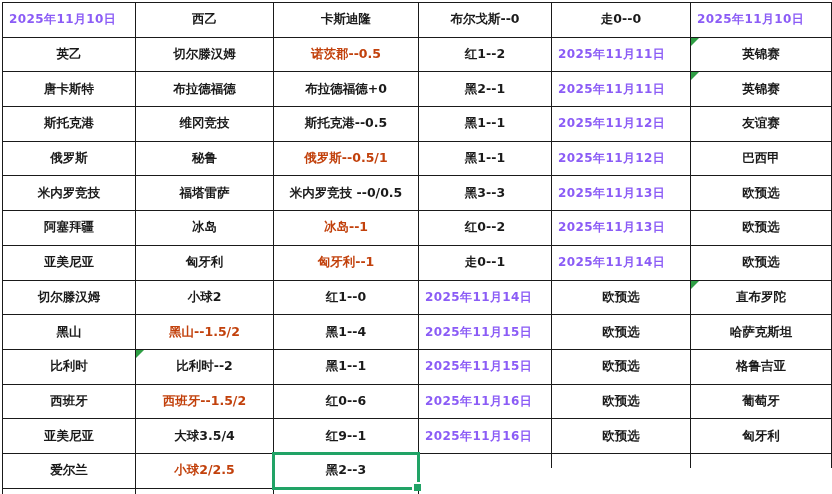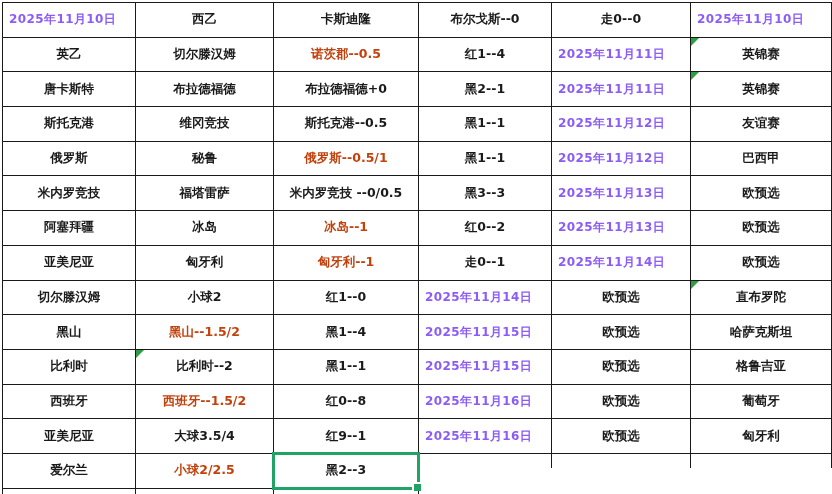--- a/index.html
+++ b/index.html
@@ -50,21 +50,21 @@
 <div class="sheet">
     <div class="cell date">2025年11月10日</div>
     <div class="cell league">西乙</div>
     <div class="cell home">卡斯迪隆</div>
     <div class="cell handicap">布尔戈斯--0</div>
     <div class="cell result">走0--0</div>
     <div class="cell date">2025年11月10日</div>
     <div class="cell league">英乙</div>
     <div class="cell home">切尔滕汉姆</div>
     <div class="cell handicap muted">诺茨郡--0.5</div>
-    <div class="cell result">红1--4</div>
+    <div class="cell result">红1--2</div>
     <div class="cell date">2025年11月11日</div>
     <div class="cell league">英锦赛<span class="tri"></span></div>
     <div class="cell home">唐卡斯特</div>
     <div class="cell away">布拉德福德</div>
     <div class="cell handicap">布拉德福德+0</div>
     <div class="cell result">黑2--1</div>
     <div class="cell date">2025年11月11日</div>
     <div class="cell league">英锦赛<span class="tri"></span></div>
     <div class="cell home">斯托克港</div>
     <div class="cell away">维冈竞技</div>
@@ -109,21 +109,21 @@
     <div class="cell league">欧预选</div>
     <div class="cell home">哈萨克斯坦</div>
     <div class="cell away">比利时</div>
     <div class="cell handicap">比利时--2<span class="tri"></span></div>
     <div class="cell result">黑1--1</div>
     <div class="cell date">2025年11月15日</div>
     <div class="cell league">欧预选</div>
     <div class="cell home">格鲁吉亚</div>
     <div class="cell away">西班牙</div>
     <div class="cell handicap muted">西班牙--1.5/2</div>
-    <div class="cell result">红0--8</div>
+    <div class="cell result">红0--6</div>
     <div class="cell date">2025年11月16日</div>
     <div class="cell league">欧预选</div>
     <div class="cell home">葡萄牙</div>
     <div class="cell away">亚美尼亚</div>
     <div class="cell handicap">大球3.5/4</div>
     <div class="cell result">红9--1</div>
     <div class="cell date">2025年11月16日</div>
     <div class="cell league">欧预选</div>
     <div class="cell home">匈牙利</div>
     <div class="cell away">爱尔兰</div>

